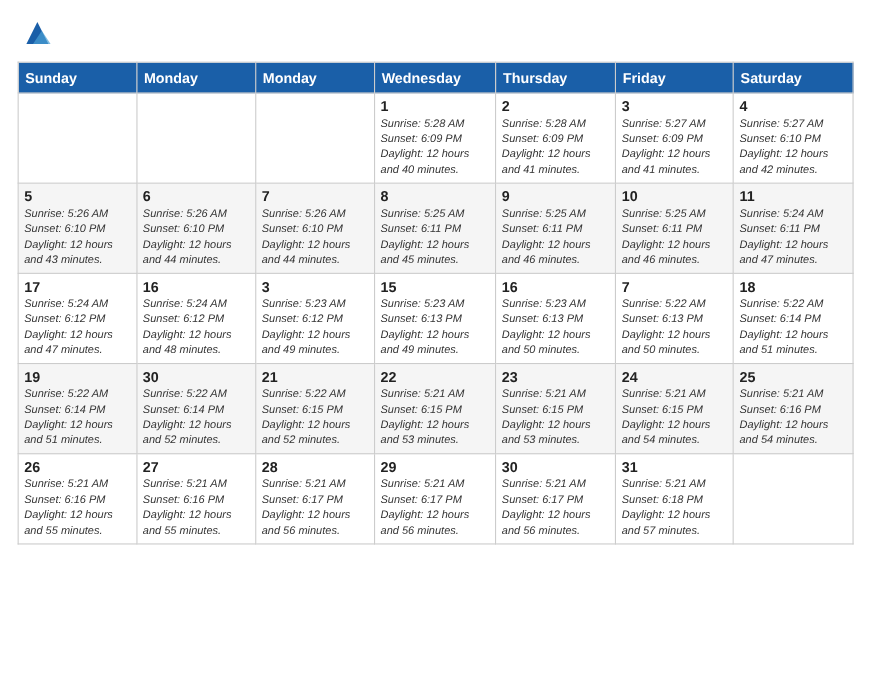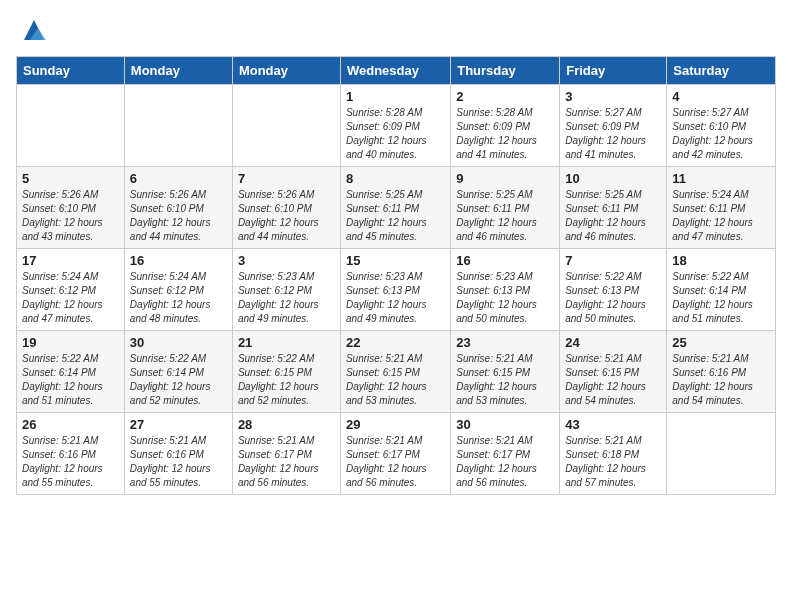--- a/index.html
+++ b/index.html
@@ -343,21 +343,21 @@
 and 56 minutes.</div>
         </td>
         <td>
           <div class="cell-day">30</div>
           <div class="cell-info" style="white-space: pre-line;">Sunrise: 5:21 AM
 Sunset: 6:17 PM
 Daylight: 12 hours
 and 56 minutes.</div>
         </td>
         <td>
-          <div class="cell-day">43</div>
+          <div class="cell-day">31</div>
           <div class="cell-info" style="white-space: pre-line;">Sunrise: 5:21 AM
 Sunset: 6:18 PM
 Daylight: 12 hours
 and 57 minutes.</div>
         </td>
         <td class="empty"></td>
       </tr>
     </tbody>
 </table>
 

